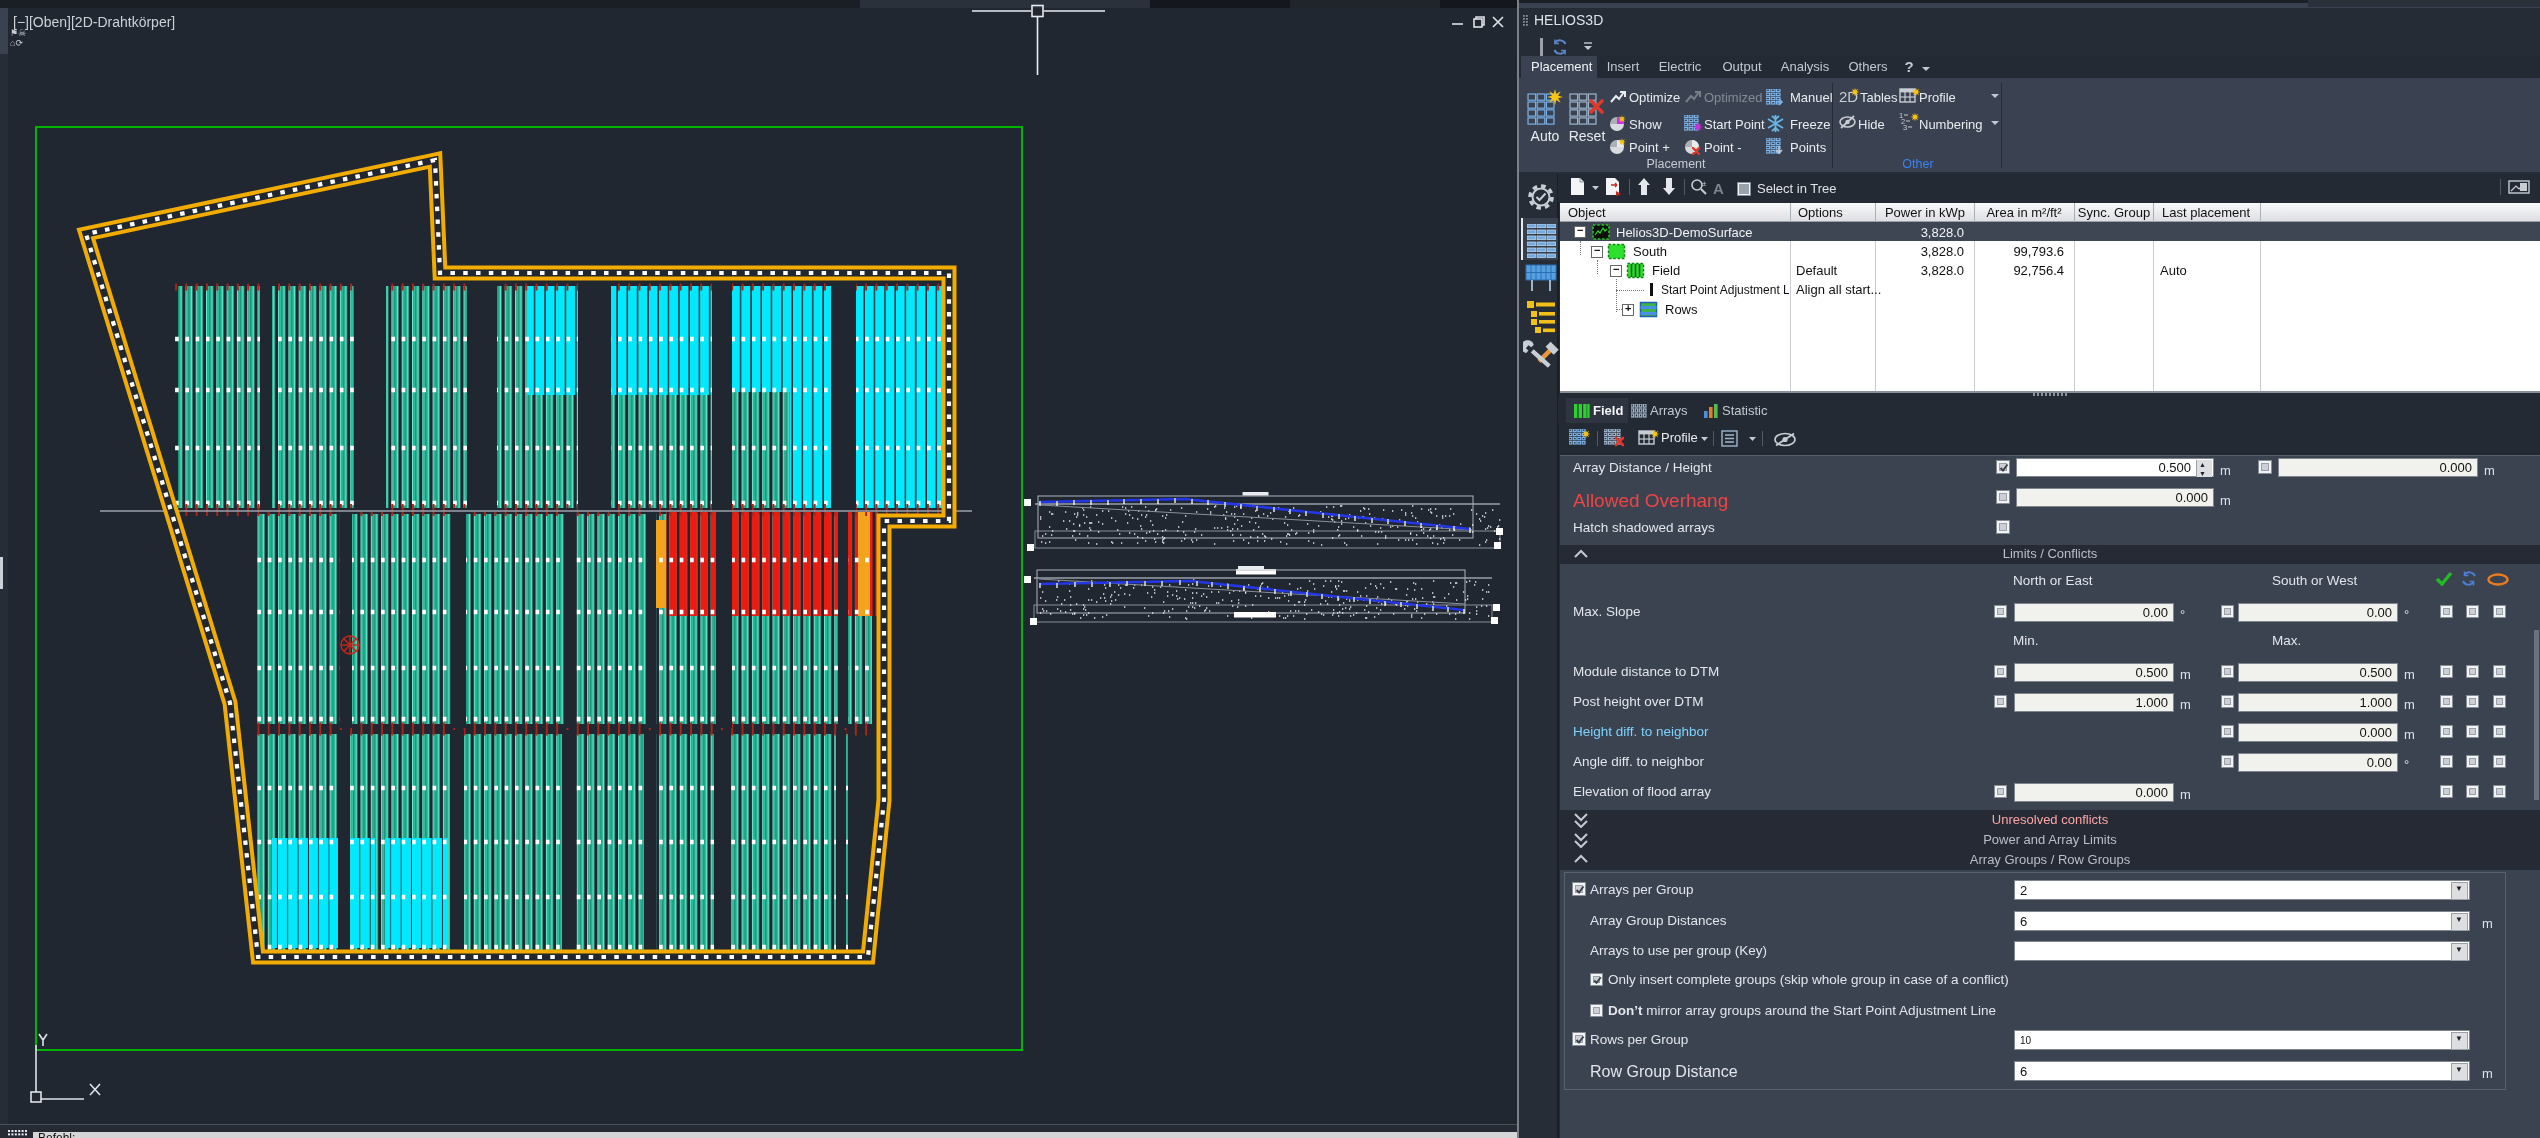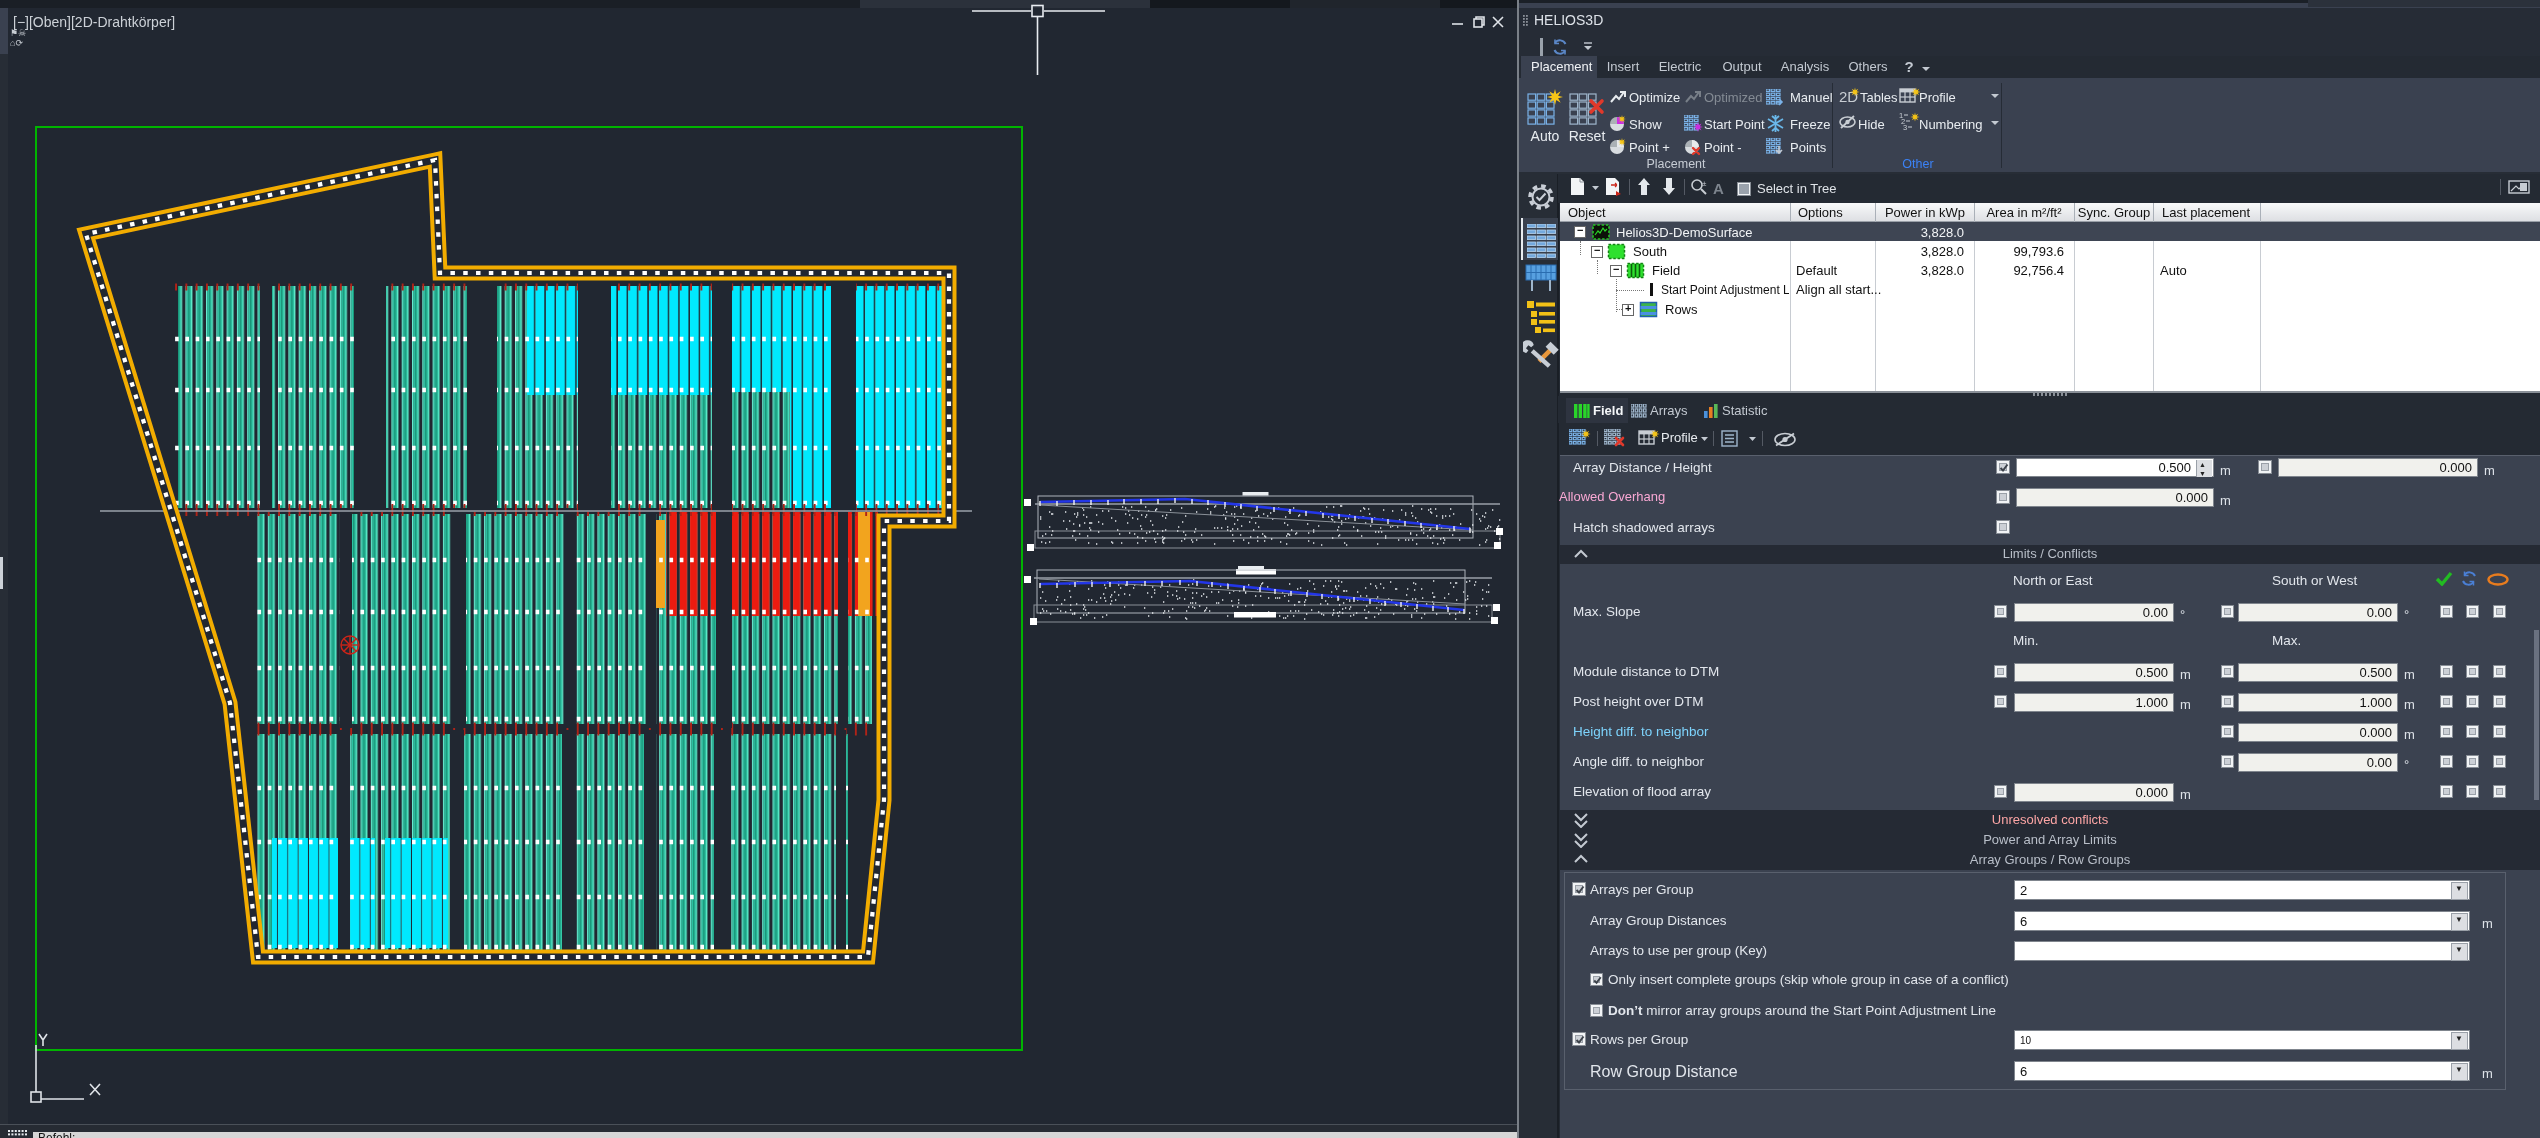--- a/index.html
+++ b/index.html
@@ -664,21 +664,21 @@
       </div>
     </div>
 <div class="t" style="left:701px;top:464px;font-size:13px;color:#dde2e8;font-weight:400;">m</div>
 <div class="a" style="left:739px;top:460px;width:14px;height:14px;background:#f2f4f6;border:1px solid #878d95;box-sizing:border-box">
       <div style="position:absolute;left:2px;top:2px;right:2px;bottom:2px;background:#ccd0d6;border:1px solid #9aa0a8"></div>
     </div>
 <div class="a" style="left:759px;top:458px;width:200px;height:19px;background:#f1f1ed;border:1px solid #7f858d;box-sizing:border-box">
       <div style="position:absolute;right:5px;top:1px;font-size:13px;color:#111;line-height:16px">0.000</div>
     </div>
 <div class="t" style="left:965px;top:464px;font-size:13px;color:#dde2e8;font-weight:400;">m</div>
-<div class="t" style="left:40px;top:490px;font-size:13px;color:#f9a8d4;font-weight:400;">Allowed Overhang</div>
+<div class="t" style="left:54px;top:490px;font-size:19px;color:#ef4444;font-weight:400;">Allowed Overhang</div>
 <div class="a" style="left:477px;top:490px;width:14px;height:14px;background:#f2f4f6;border:1px solid #878d95;box-sizing:border-box">
       <div style="position:absolute;left:2px;top:2px;right:2px;bottom:2px;background:#ccd0d6;border:1px solid #9aa0a8"></div>
     </div>
 <div class="a" style="left:497px;top:488px;width:198px;height:19px;background:#f1f1ed;border:1px solid #7f858d;box-sizing:border-box">
       <div style="position:absolute;right:5px;top:1px;font-size:13px;color:#111;line-height:16px">0.000</div>
     </div>
 <div class="t" style="left:701px;top:494px;font-size:13px;color:#dde2e8;font-weight:400;">m</div>
 <div class="t" style="left:54px;top:520px;font-size:13.5px;color:#e2e6ec;font-weight:400;">Hatch shadowed arrays</div>
 <div class="a" style="left:477px;top:520px;width:14px;height:14px;background:#f2f4f6;border:1px solid #878d95;box-sizing:border-box">
       <div style="position:absolute;left:2px;top:2px;right:2px;bottom:2px;background:#ccd0d6;border:1px solid #9aa0a8"></div>

